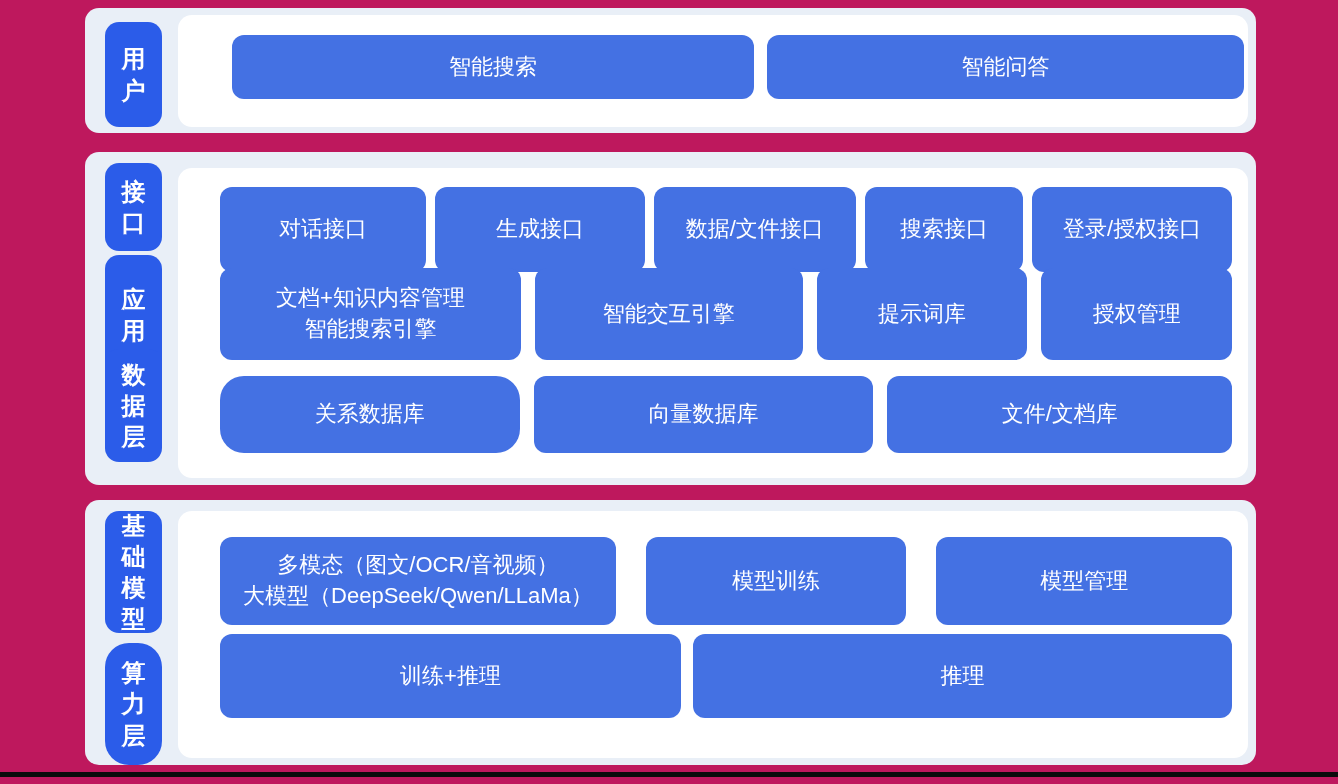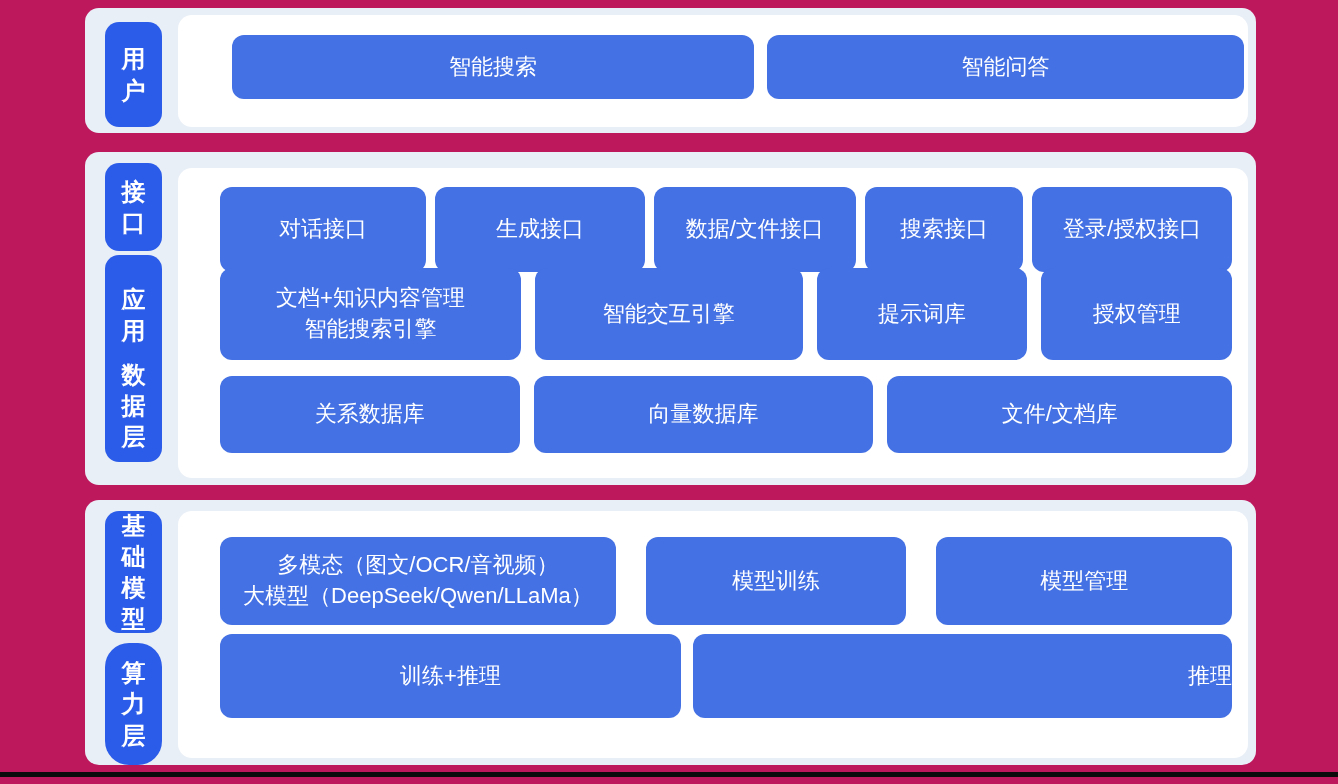--- a/index.html
+++ b/index.html
@@ -146,21 +146,21 @@
       </div>
     <div class="box" style="flex:210;">
         <span>提示词库</span>
       </div>
     <div class="box" style="flex:190;">
         <span>授权管理</span>
       </div>
   </div>
 
   <div class="row" style="top:376px;height:77px;gap:14px;">
-    <div class="box" style="flex:300;">
+    <div class="box" style="flex:300;border-radius:24px;">
         <span>关系数据库</span>
       </div>
     <div class="box" style="flex:340;">
         <span>向量数据库</span>
       </div>
     <div class="box" style="flex:345;">
         <span>文件/文档库</span>
       </div>
   </div>
 
@@ -174,19 +174,19 @@
       </div>
     <div class="box" style="flex:295;">
         <span>模型管理</span>
       </div>
   </div>
 
   <div class="row" style="top:634px;height:84px;gap:12px;">
     <div class="box" style="flex:462;">
         <span>训练+推理</span>
       </div>
-    <div class="box" style="flex:540;justify-content:flex-end;">
+    <div class="box" style="flex:540;">
         <span>推理</span>
       </div>
   </div>
 
   <div class="footer-bar"></div>
 </div>
 
 </body></html>

